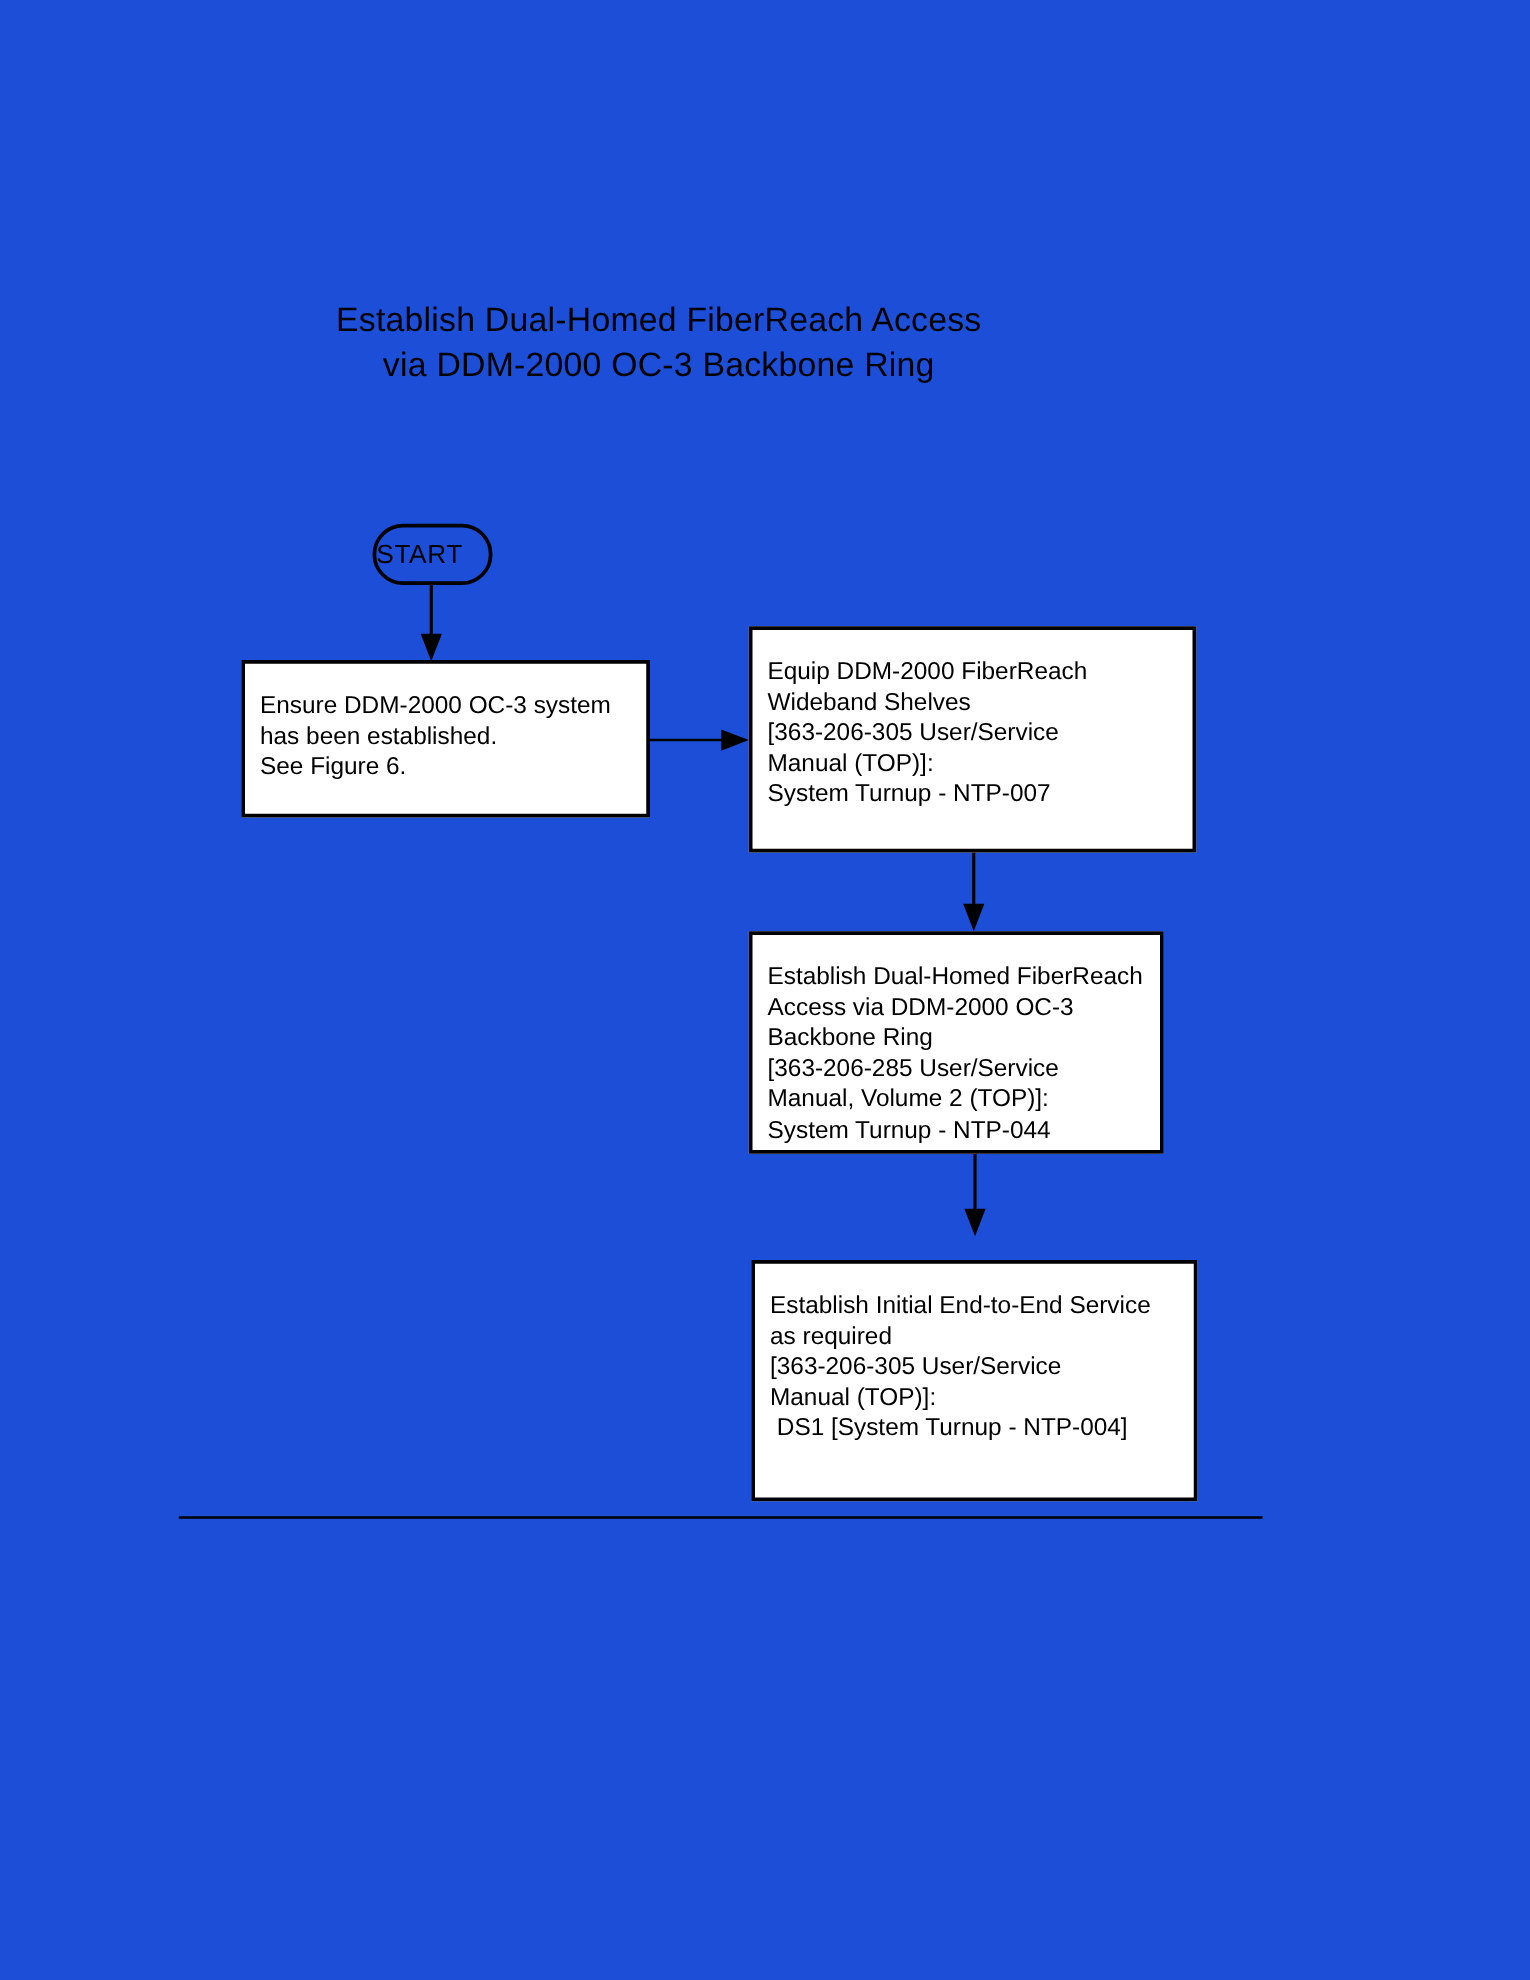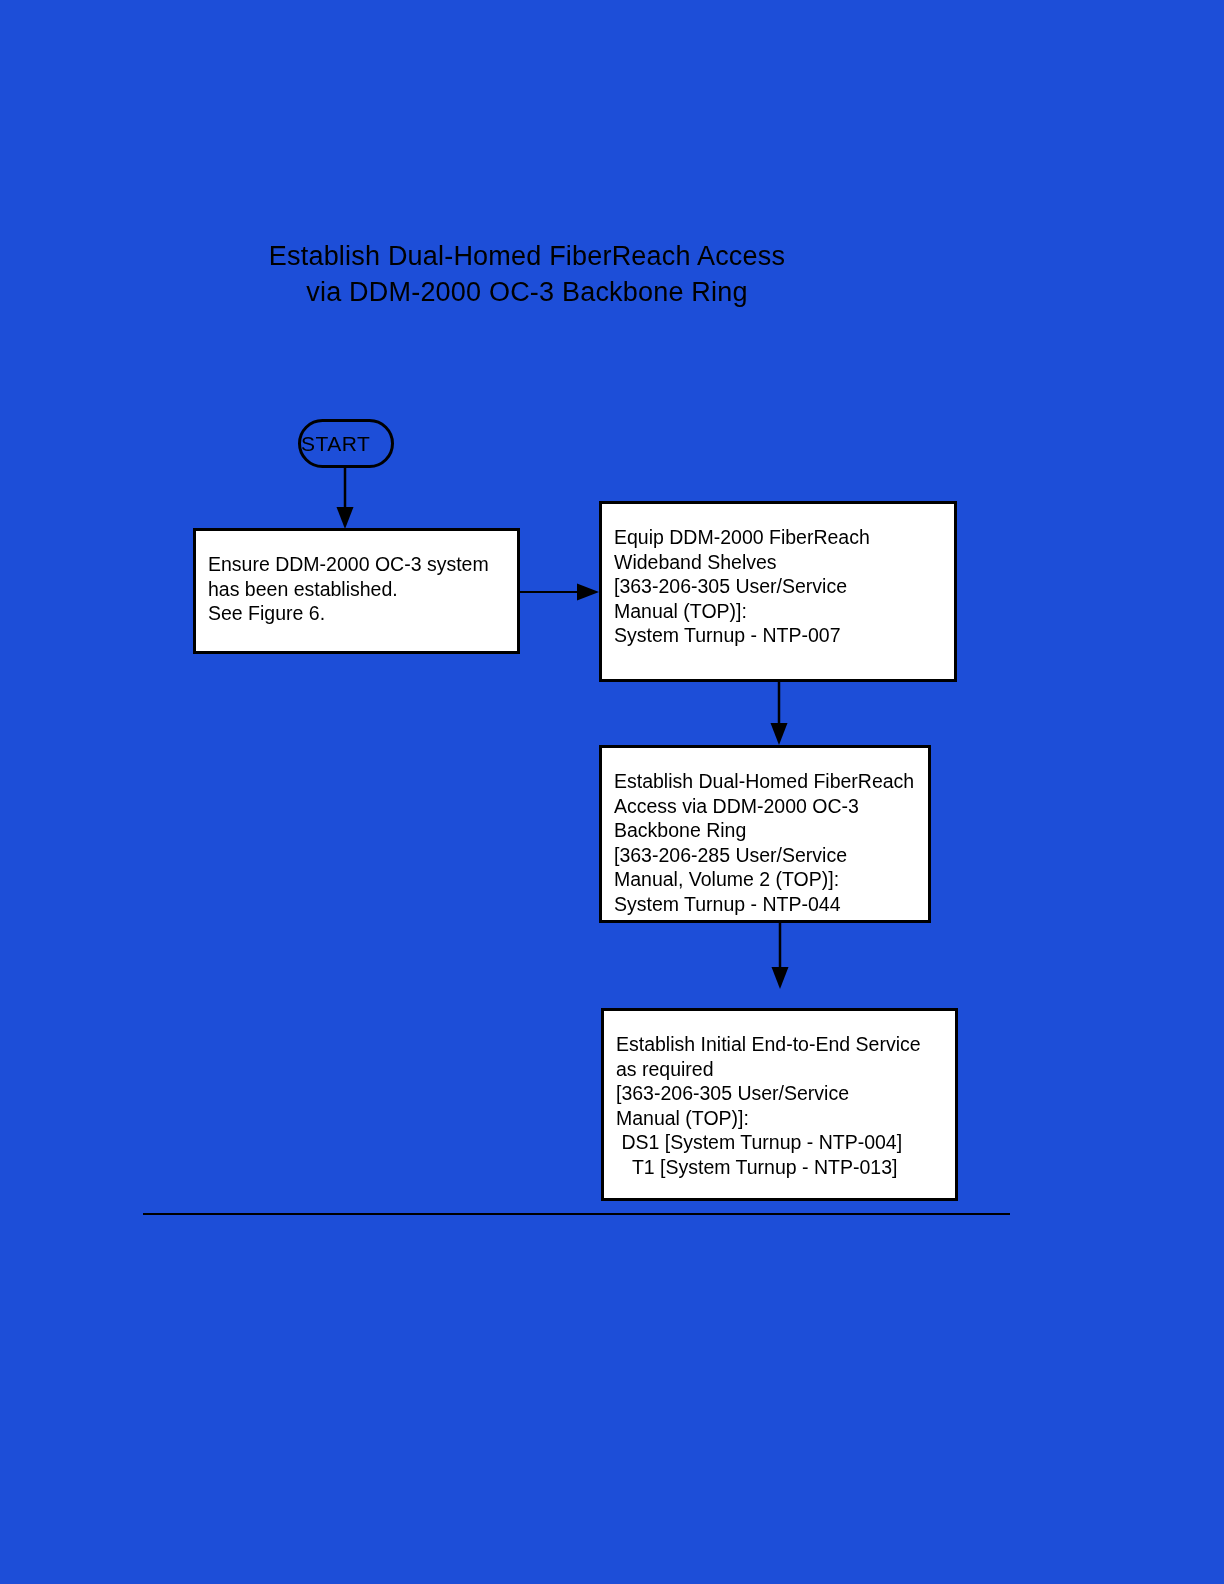--- a/index.html
+++ b/index.html
@@ -120,18 +120,17 @@
     <div class="bl">Manual, Volume 2 (TOP)]:</div>
     <div class="bl">System Turnup - NTP-044</div>
   </div>
 
   <div class="box" id="box-service">
     <div class="bl">Establish Initial End-to-End Service</div>
     <div class="bl">as required</div>
     <div class="bl">[363-206-305 User/Service</div>
     <div class="bl">Manual (TOP)]:</div>
     <div class="bl"> DS1 [System Turnup - NTP-004]</div>
-    <div class="bl">   T1 [System Turnup - NTP-013]</div>
   </div>
 
   <div class="rule"></div>
 
 </div>
 
 </body></html>

